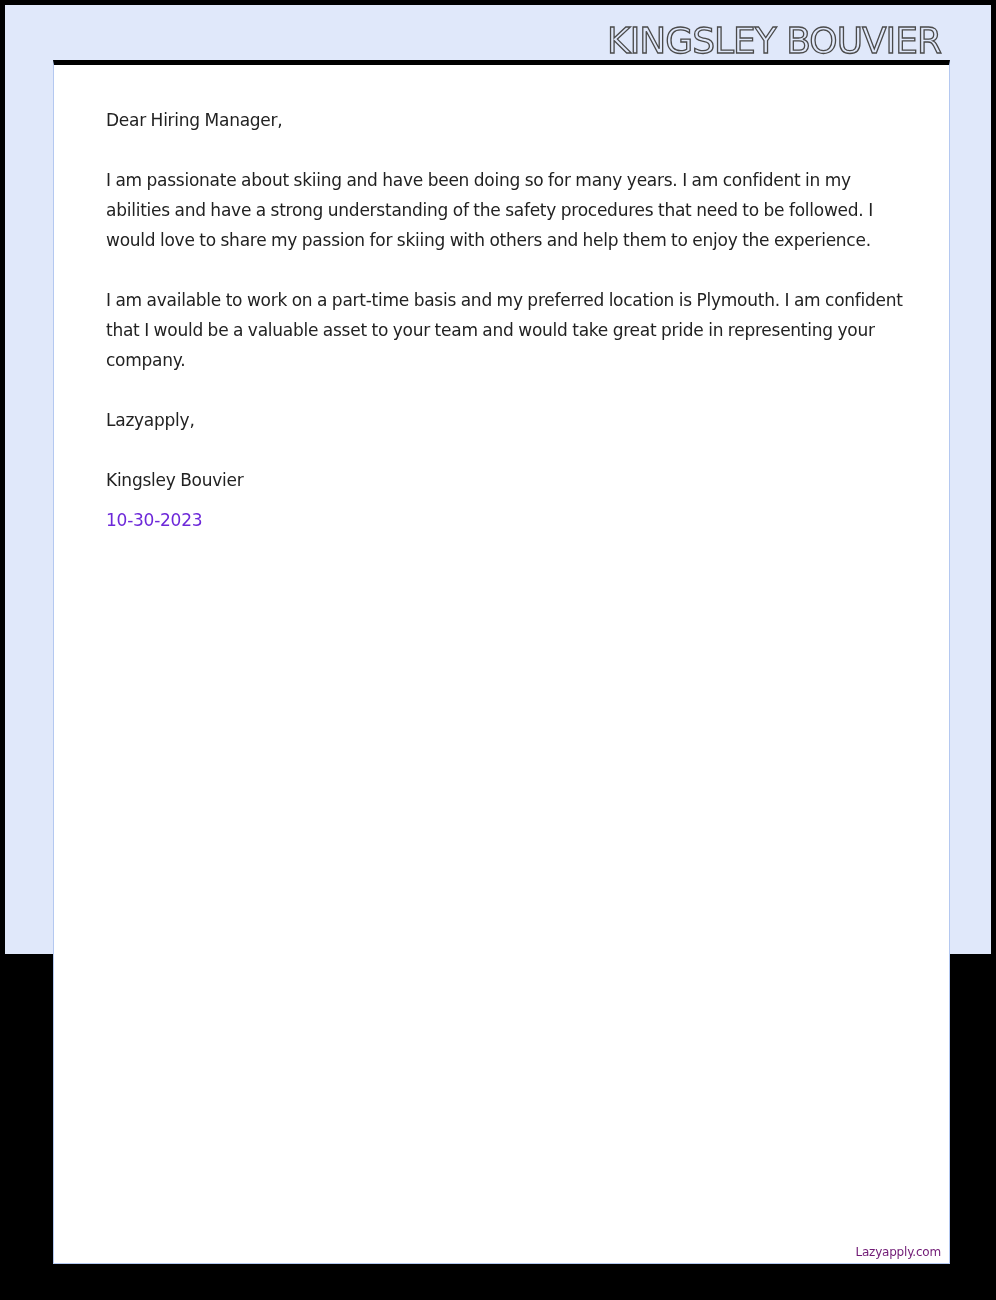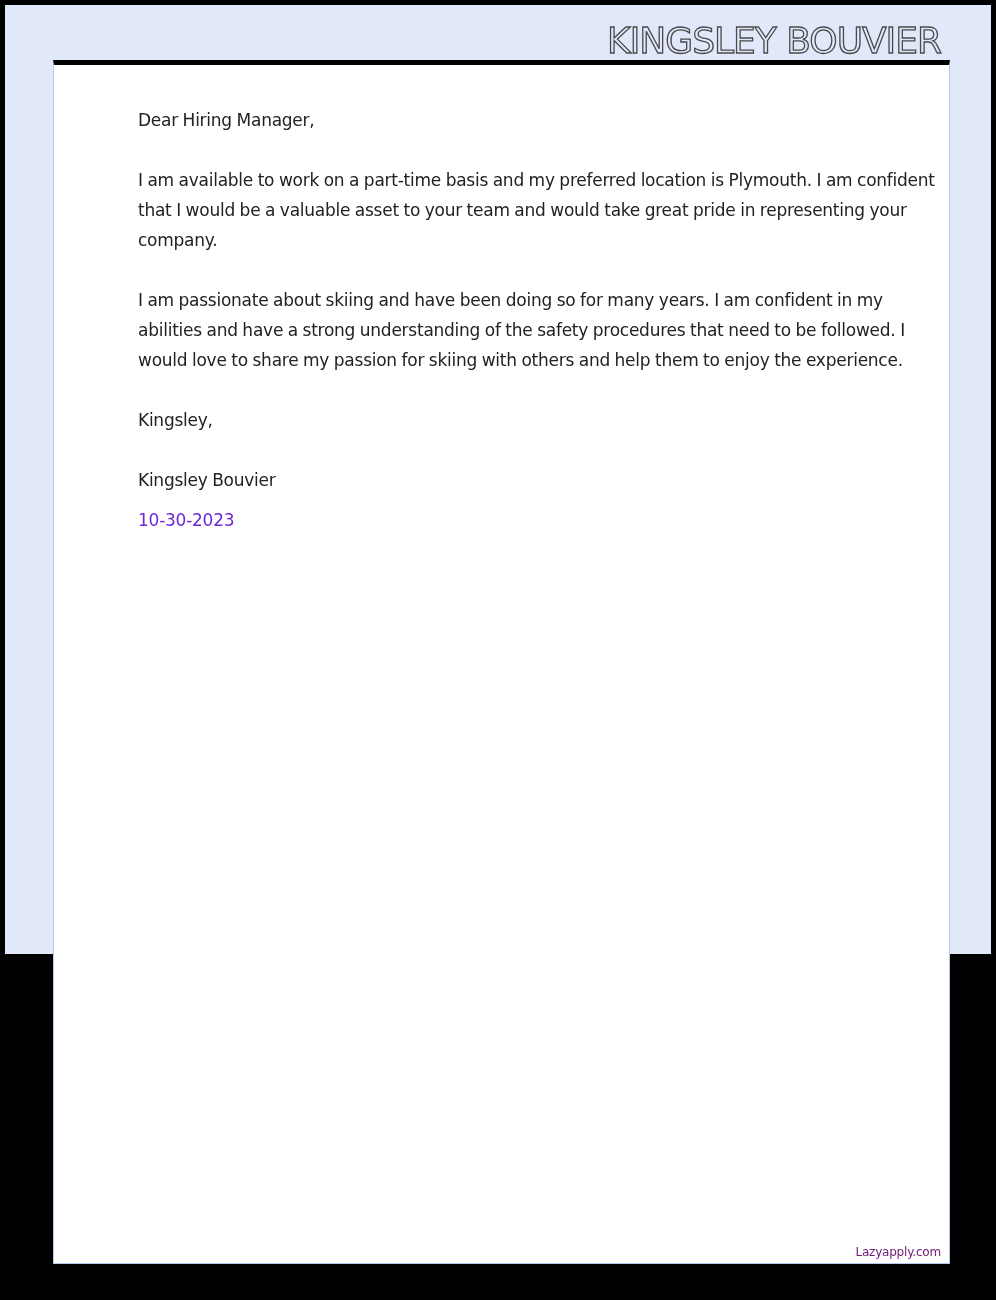--- a/index.html
+++ b/index.html
@@ -53,21 +53,20 @@
       position: absolute;
       left: 52px;
       top: 40px;
       width: 800px;
       font-family: "DejaVu Sans", sans-serif;
       font-size: 17px;
       line-height: 30px;
       color: #222222;
       letter-spacing: -0.25px;
       word-spacing: -0.5px;
-      margin-left: 32px;
     }
     .letter p {
       margin: 0 0 30px 0;
     }
     .letter p.tight {
       margin-bottom: 10px;
     }
     .date {
       color: #6d28d9;
     }
@@ -83,22 +82,22 @@
   </style>
 </head>
 <body>
 
 <div class="frame">
   <h1 class="header-name">KINGSLEY BOUVIER</h1>
 
   <div class="card">
     <div class="letter">
       <p>Dear Hiring Manager,</p>
+      <p>I am passionate about skiing and have been doing so for many years. I am confident in my abilities and have a strong understanding of the safety procedures that need to be followed. I would love to share my passion for skiing with others and help them to enjoy the experience.</p>
       <p>I am available to work on a part-time basis and my preferred location is Plymouth. I am confident that I would be a valuable asset to your team and would take great pride in representing your company.</p>
-      <p>I am passionate about skiing and have been doing so for many years. I am confident in my abilities and have a strong understanding of the safety procedures that need to be followed. I would love to share my passion for skiing with others and help them to enjoy the experience.</p>
-      <p>Kingsley,</p>
+      <p>Lazyapply,</p>
       <p class="tight">Kingsley Bouvier</p>
       <p class="date">10-30-2023</p>
     </div>
 
     <div class="footer-brand">Lazyapply.com</div>
   </div>
 </div>
 
 </body></html>

